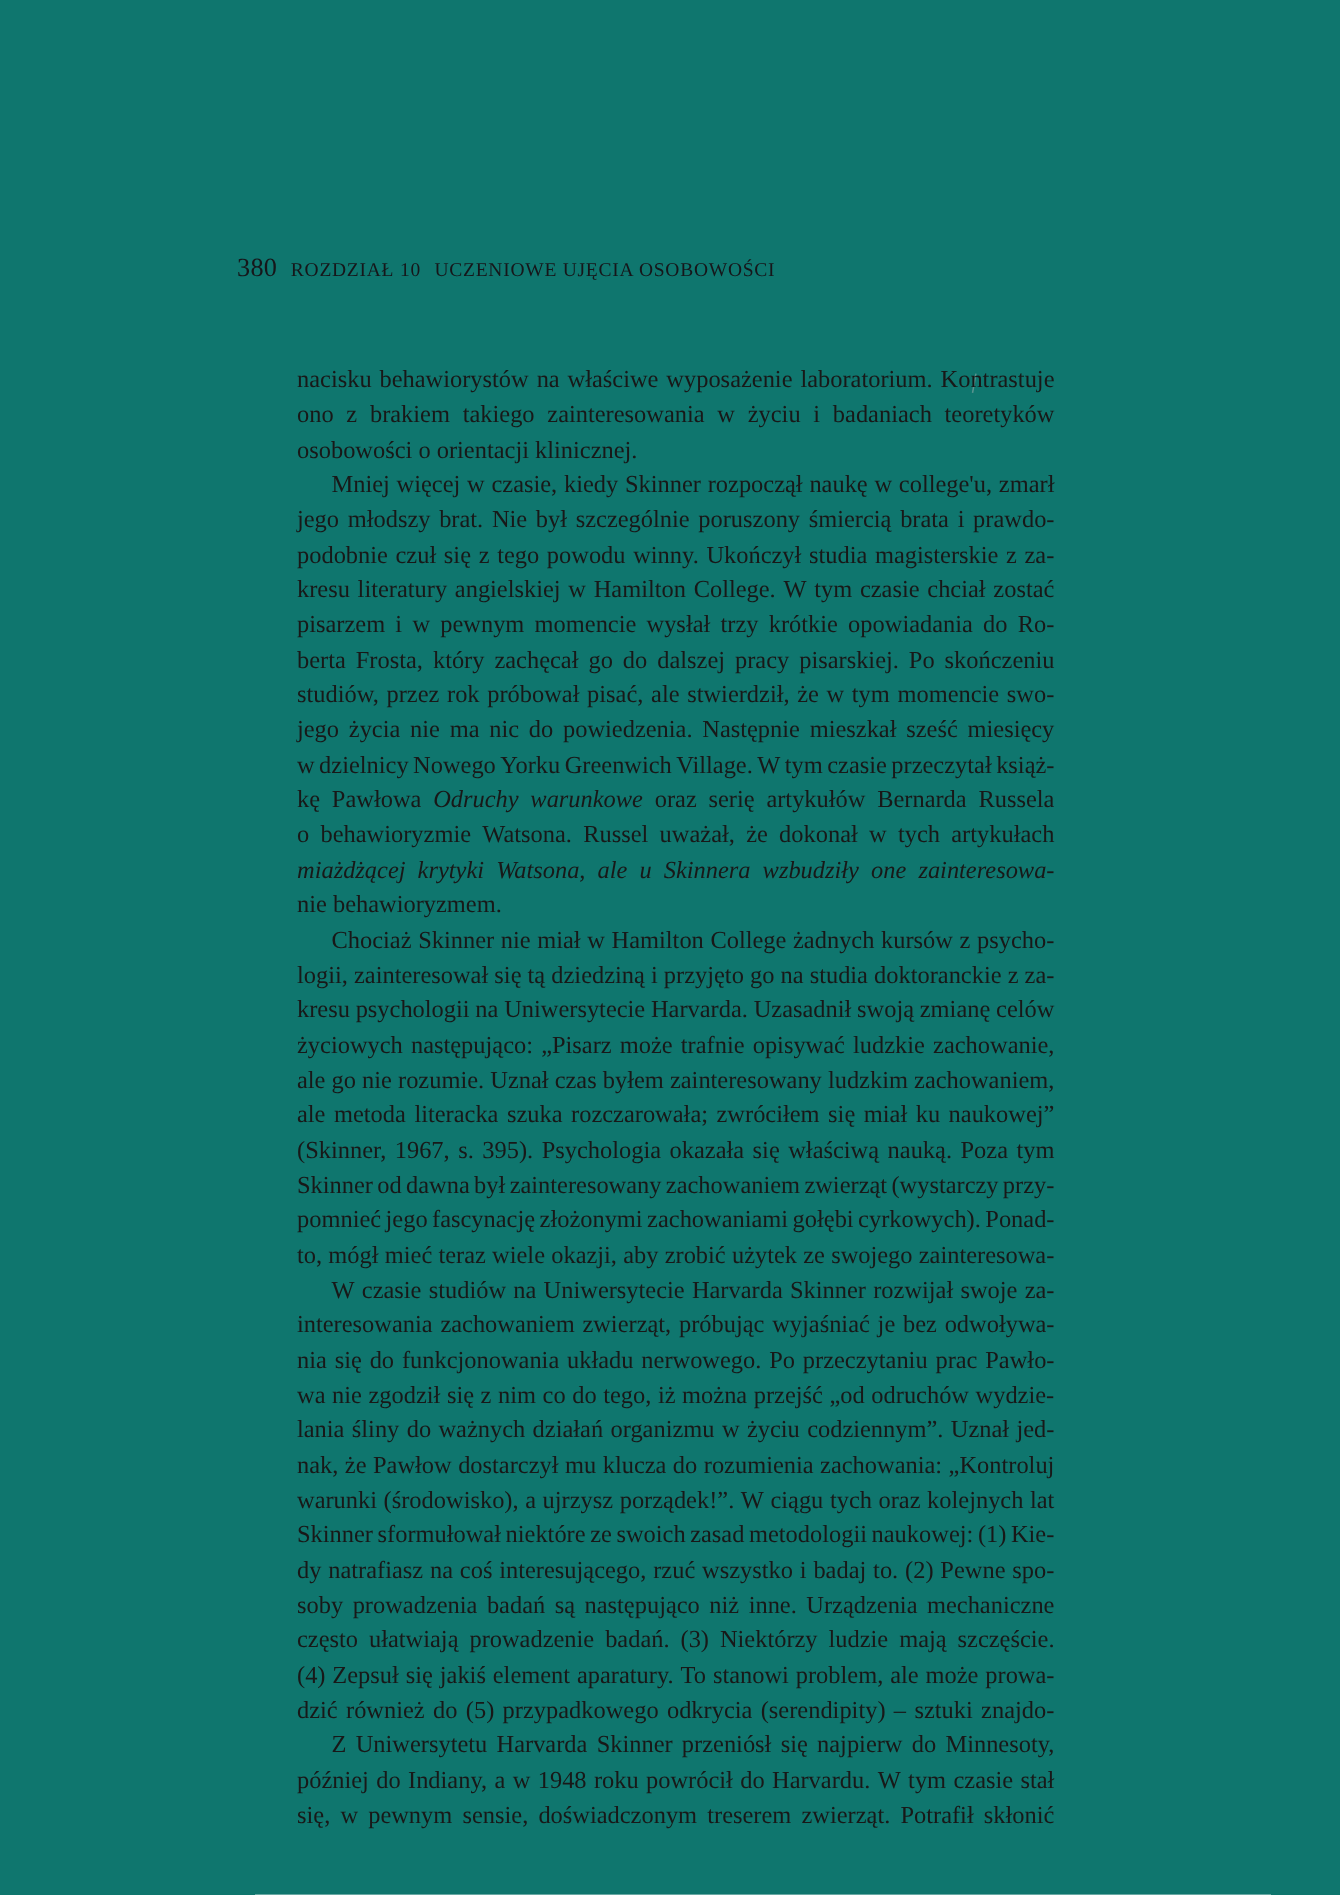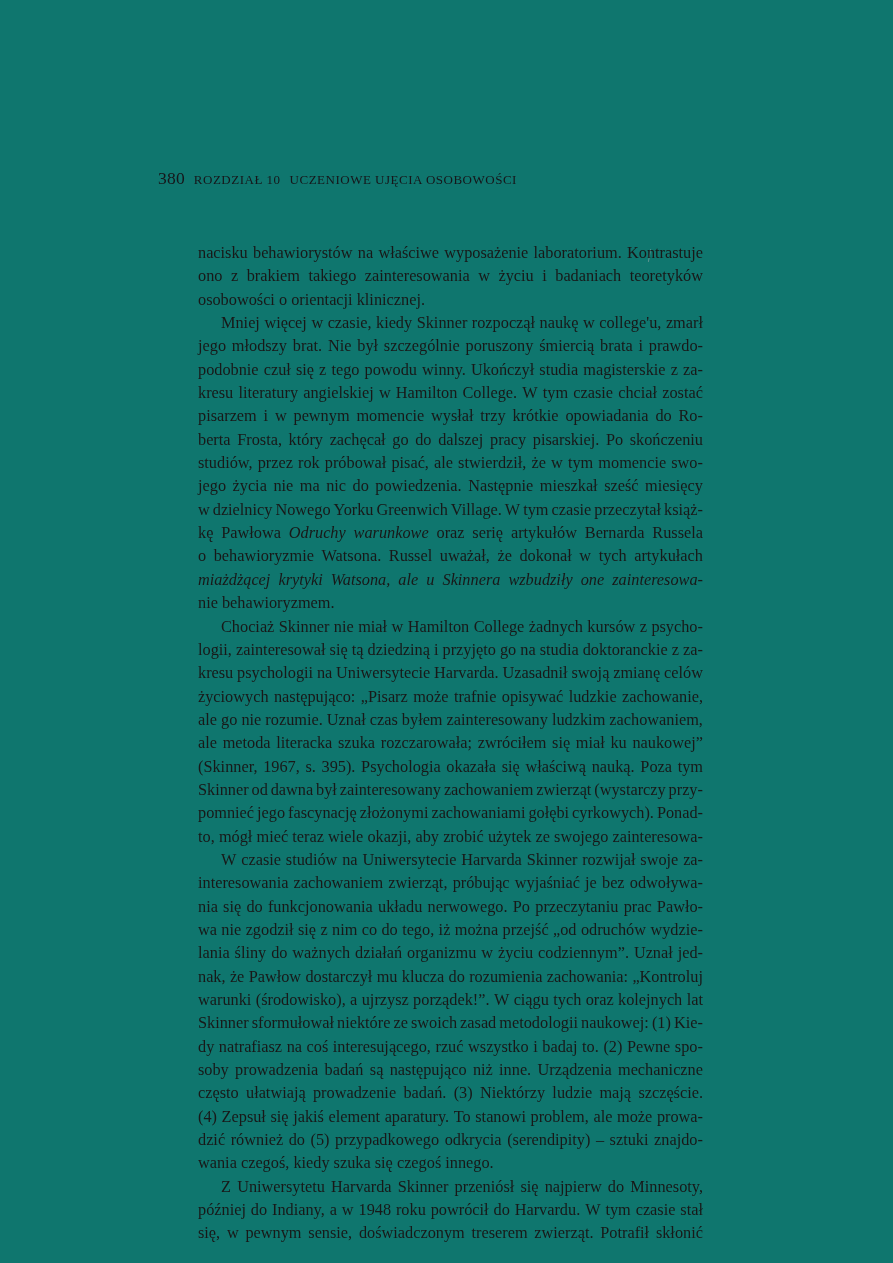--- a/index.html
+++ b/index.html
@@ -576,21 +576,20 @@
           <span>również</span>
           <span>do</span>
           <span>(5)</span>
           <span>przypadkowego</span>
           <span>odkrycia</span>
           <span>(serendipity)</span>
           <span>–</span>
           <span>sztuki</span>
           <span>znajdo-</span>
         </span>
-      <span class="line">wania czegoś, kiedy szuka się czegoś innego.</span>
     </p>
 
     <p class="para">
       <span class="line j">
           <span><span class="indent"></span>Z</span>
           <span>Uniwersytetu</span>
           <span>Harvarda</span>
           <span>Skinner</span>
           <span>przeniósł</span>
           <span>się</span>

